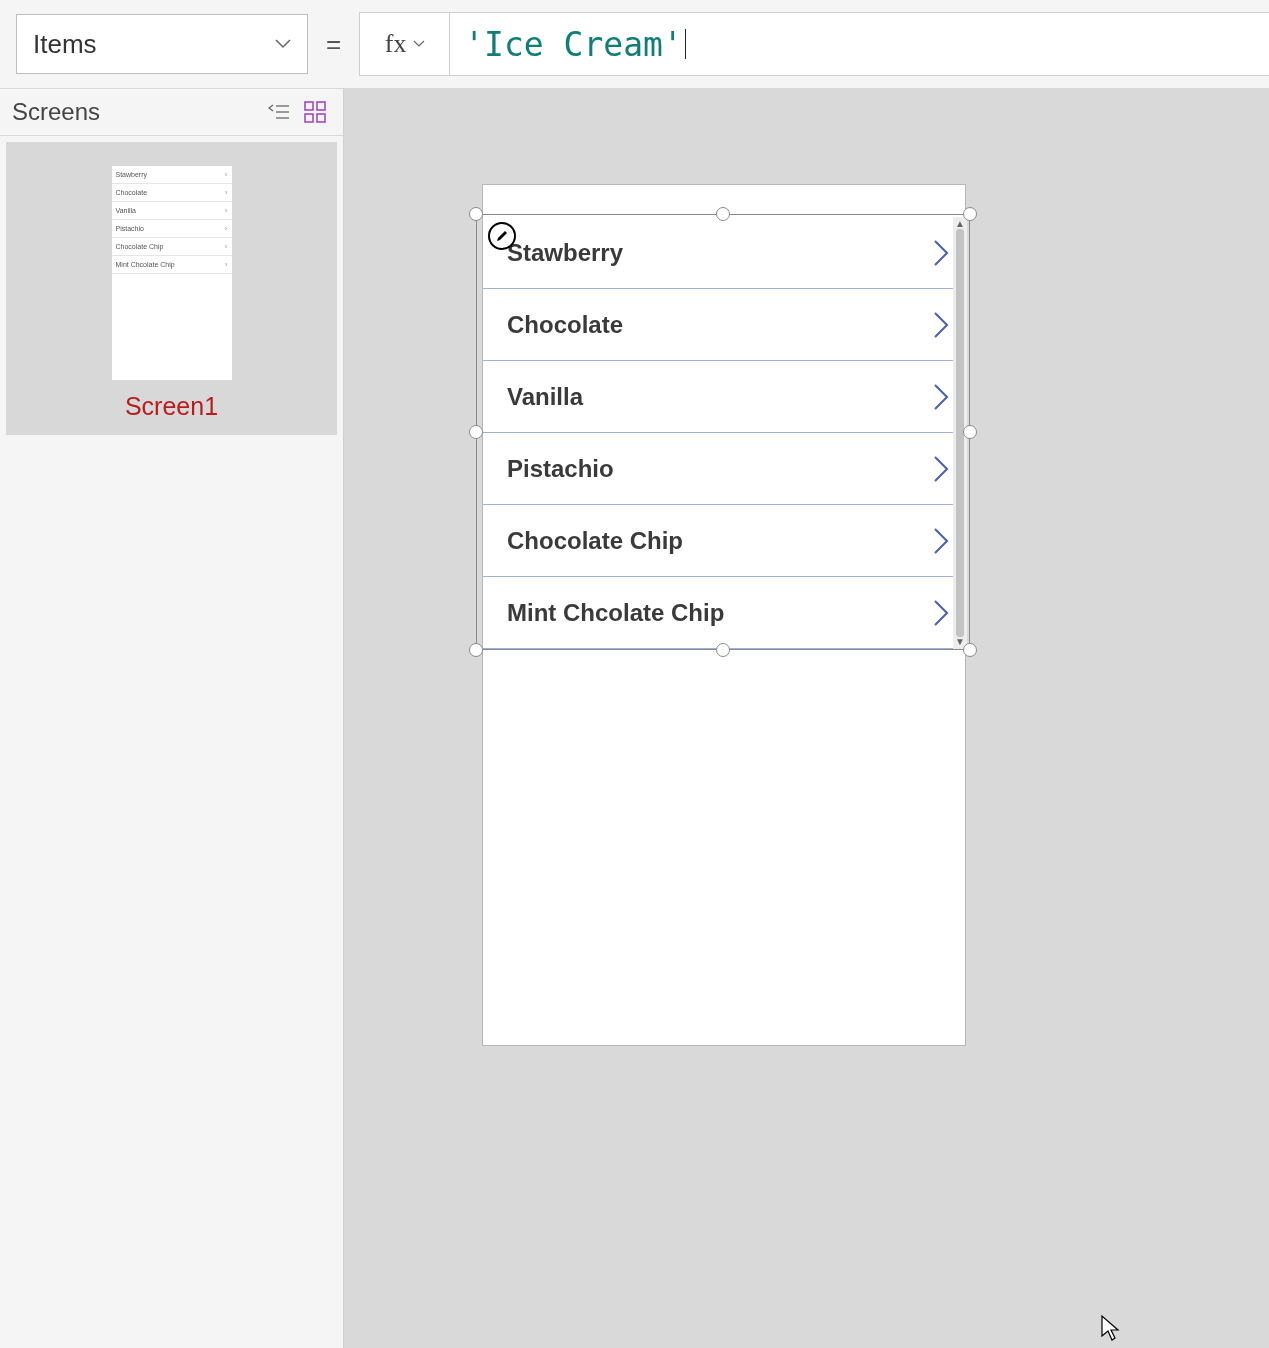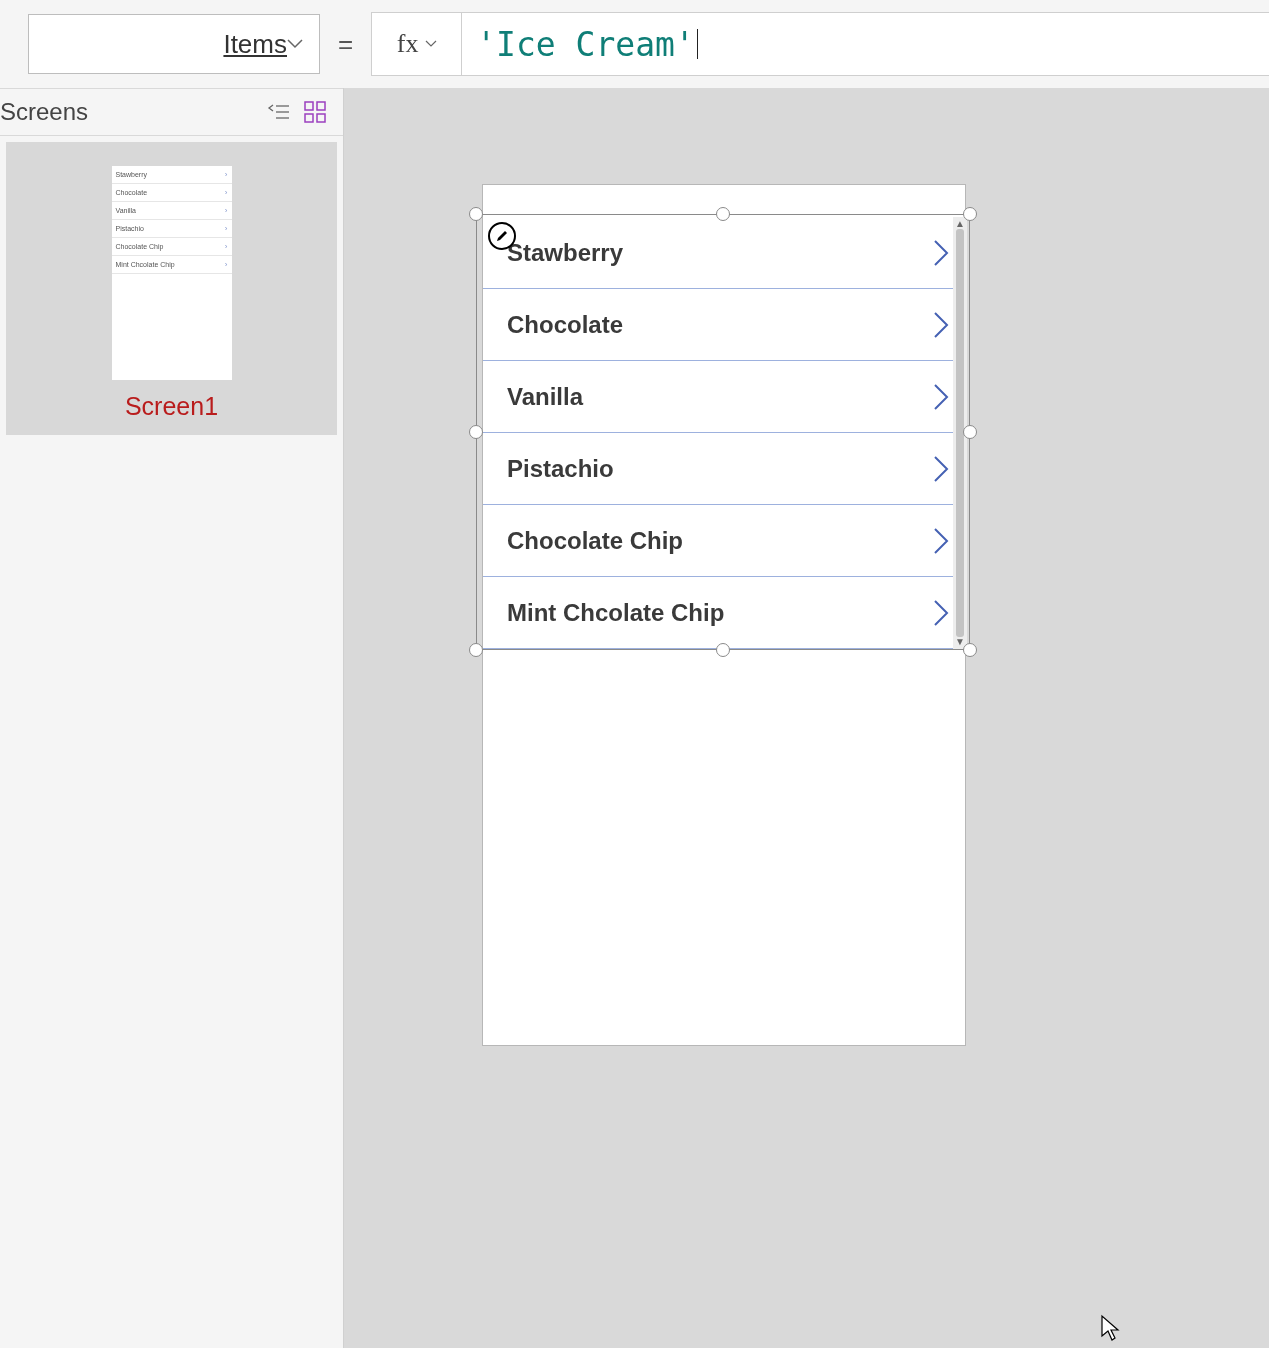--- a/index.html
+++ b/index.html
@@ -13,33 +13,32 @@
     color: #333;
   }
   
   .formula-bar {
     display: flex;
     align-items: center;
     height: 88px;
     background: #f5f5f5;
   }
   .prop-select {
-    margin-left: 28px;
+    margin-left: 16px;
     width: 292px;
     height: 60px;
     border: 1px solid #bdbdbd;
     background: #fff;
     display: flex;
     align-items: center;
-    justify-content: flex-end;
+    justify-content: space-between;
     padding: 0 16px;
     font-size: 26px;
     color: #333;
     cursor: pointer;
-    text-decoration: underline;
   }
   .equals {
     margin: 0 18px;
     font-size: 26px;
     color: #555;
   }
   .formula-input-wrap {
     flex: 1;
     height: 64px;
     border: 1px solid #cfcfcf;
@@ -92,21 +91,21 @@
   .tree-header {
     height: 48px;
     border-top: 1px solid #d9d9d9;
     border-bottom: 1px solid #d9d9d9;
     display: flex;
     align-items: center;
     padding: 0 10px 0 0;
     font-size: 24px;
     color: #444;
   }
-  .tree-header .title { flex: 1; padding-left: 0; }
+  .tree-header .title { flex: 1; padding-left: 12px; }
   .tree-header .icon-btn {
     width: 36px;
     height: 36px;
     display: flex;
     align-items: center;
     justify-content: center;
     cursor: pointer;
   }
   .screen-thumb-card {
     margin: 6px;

